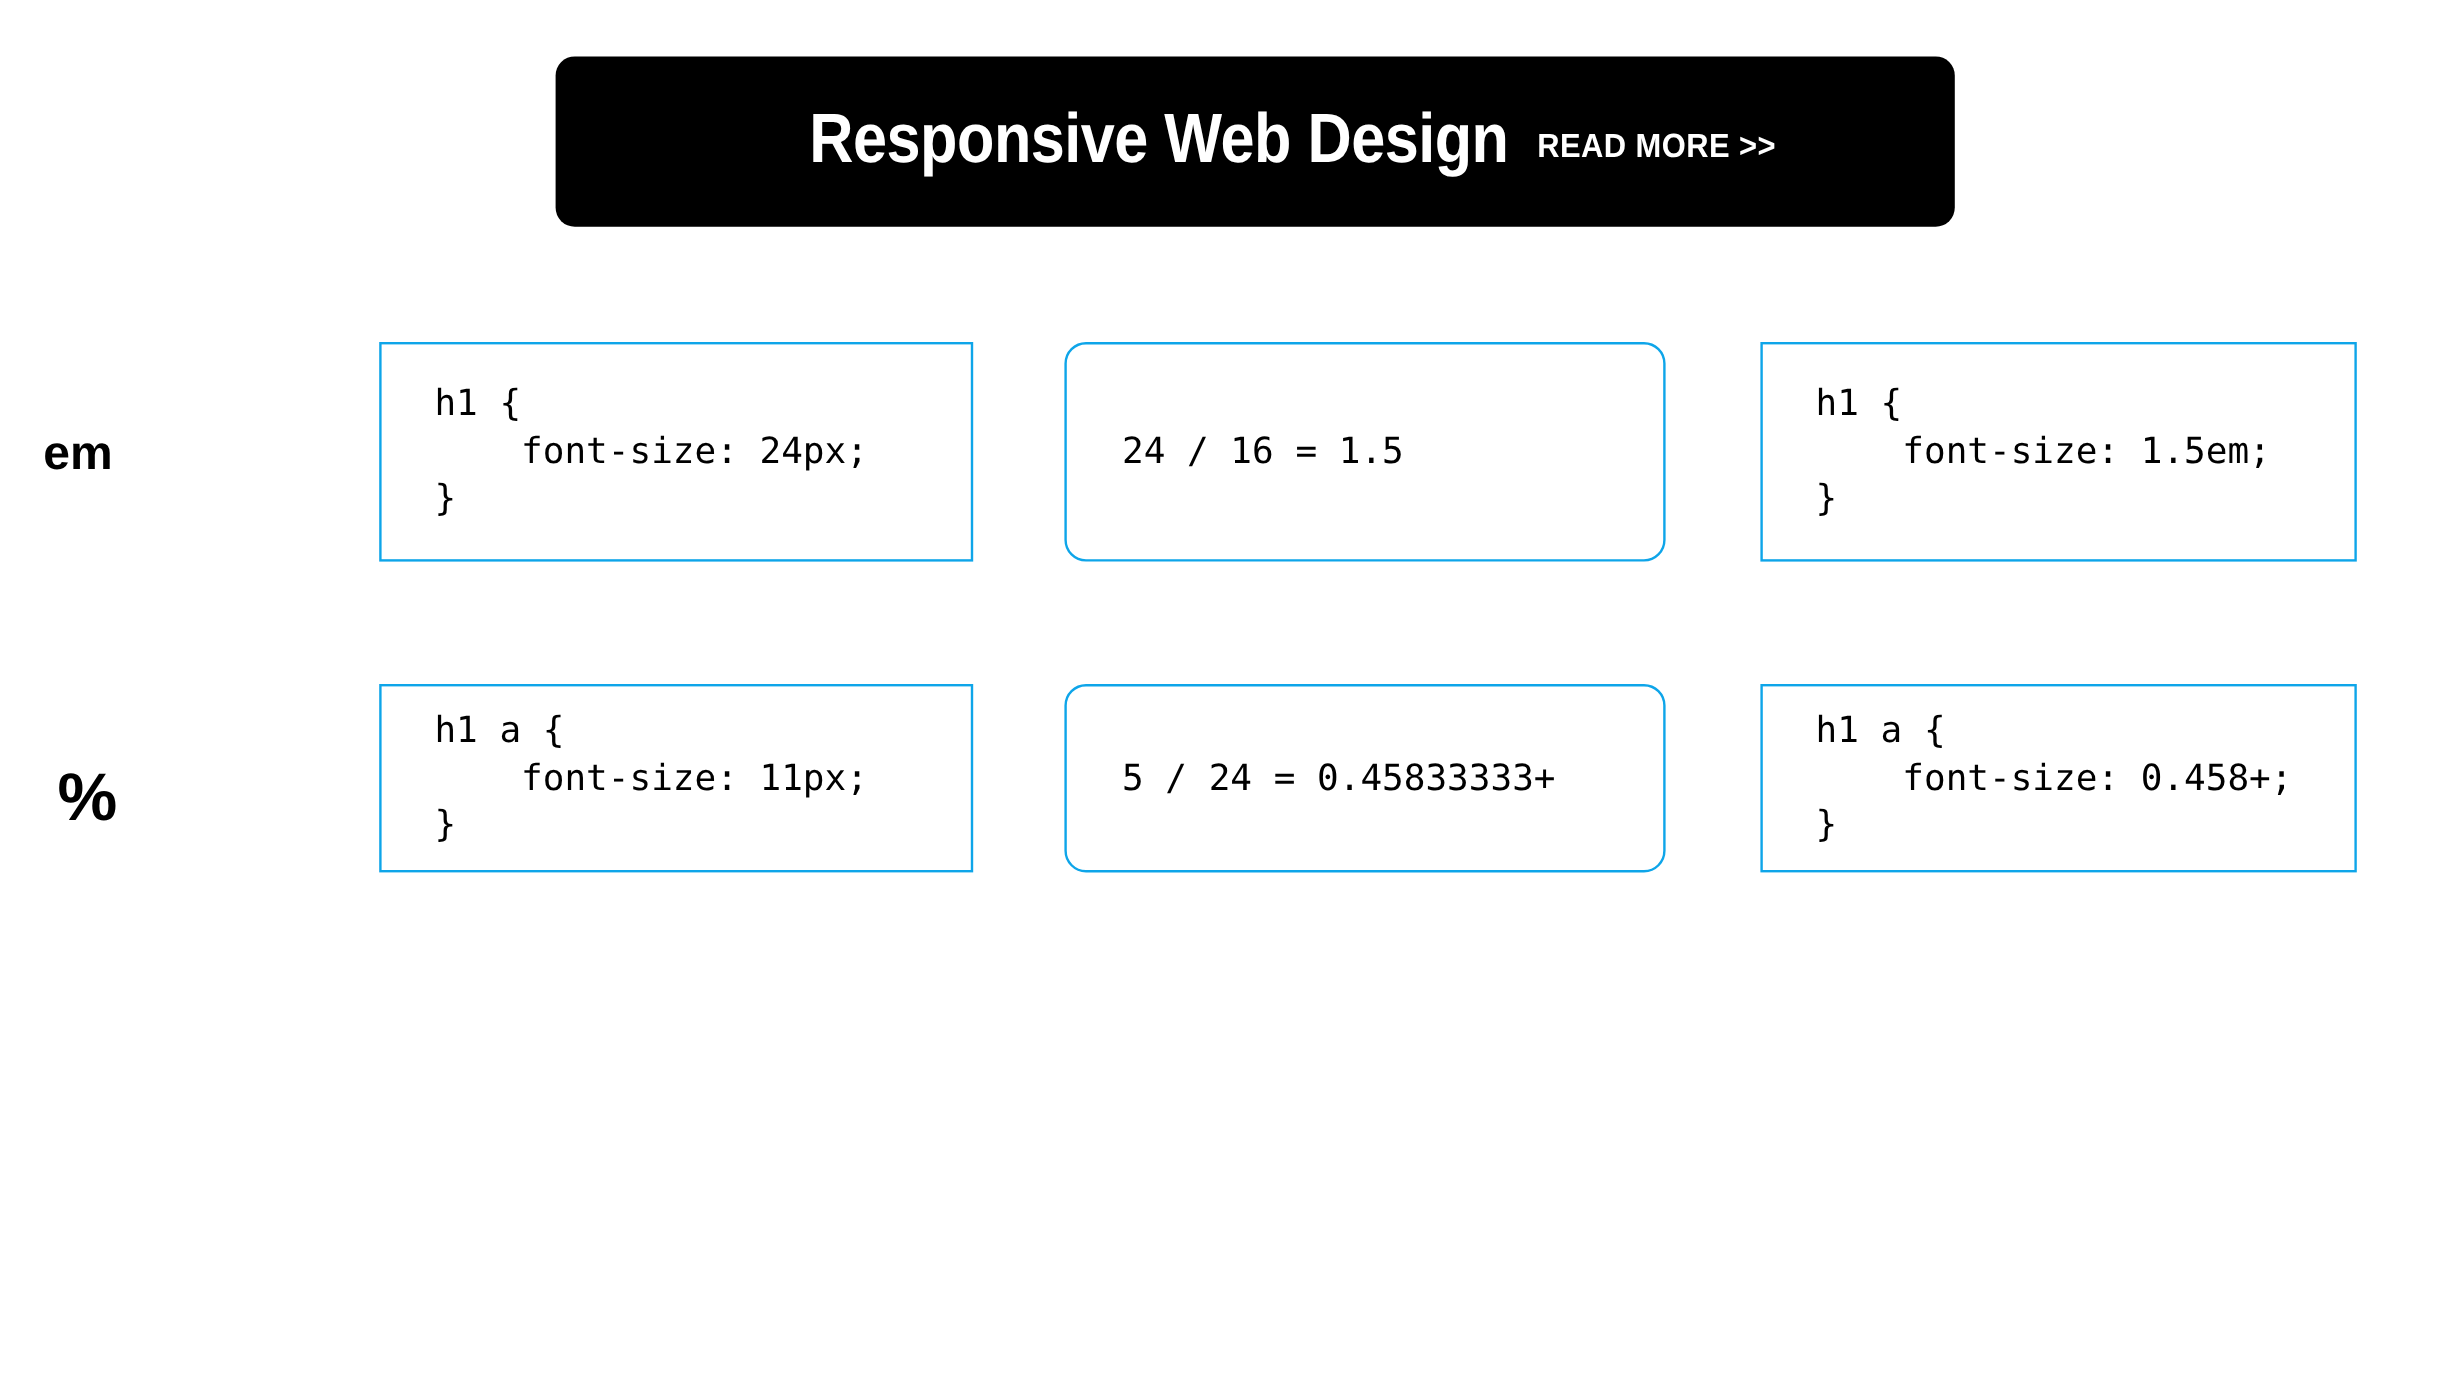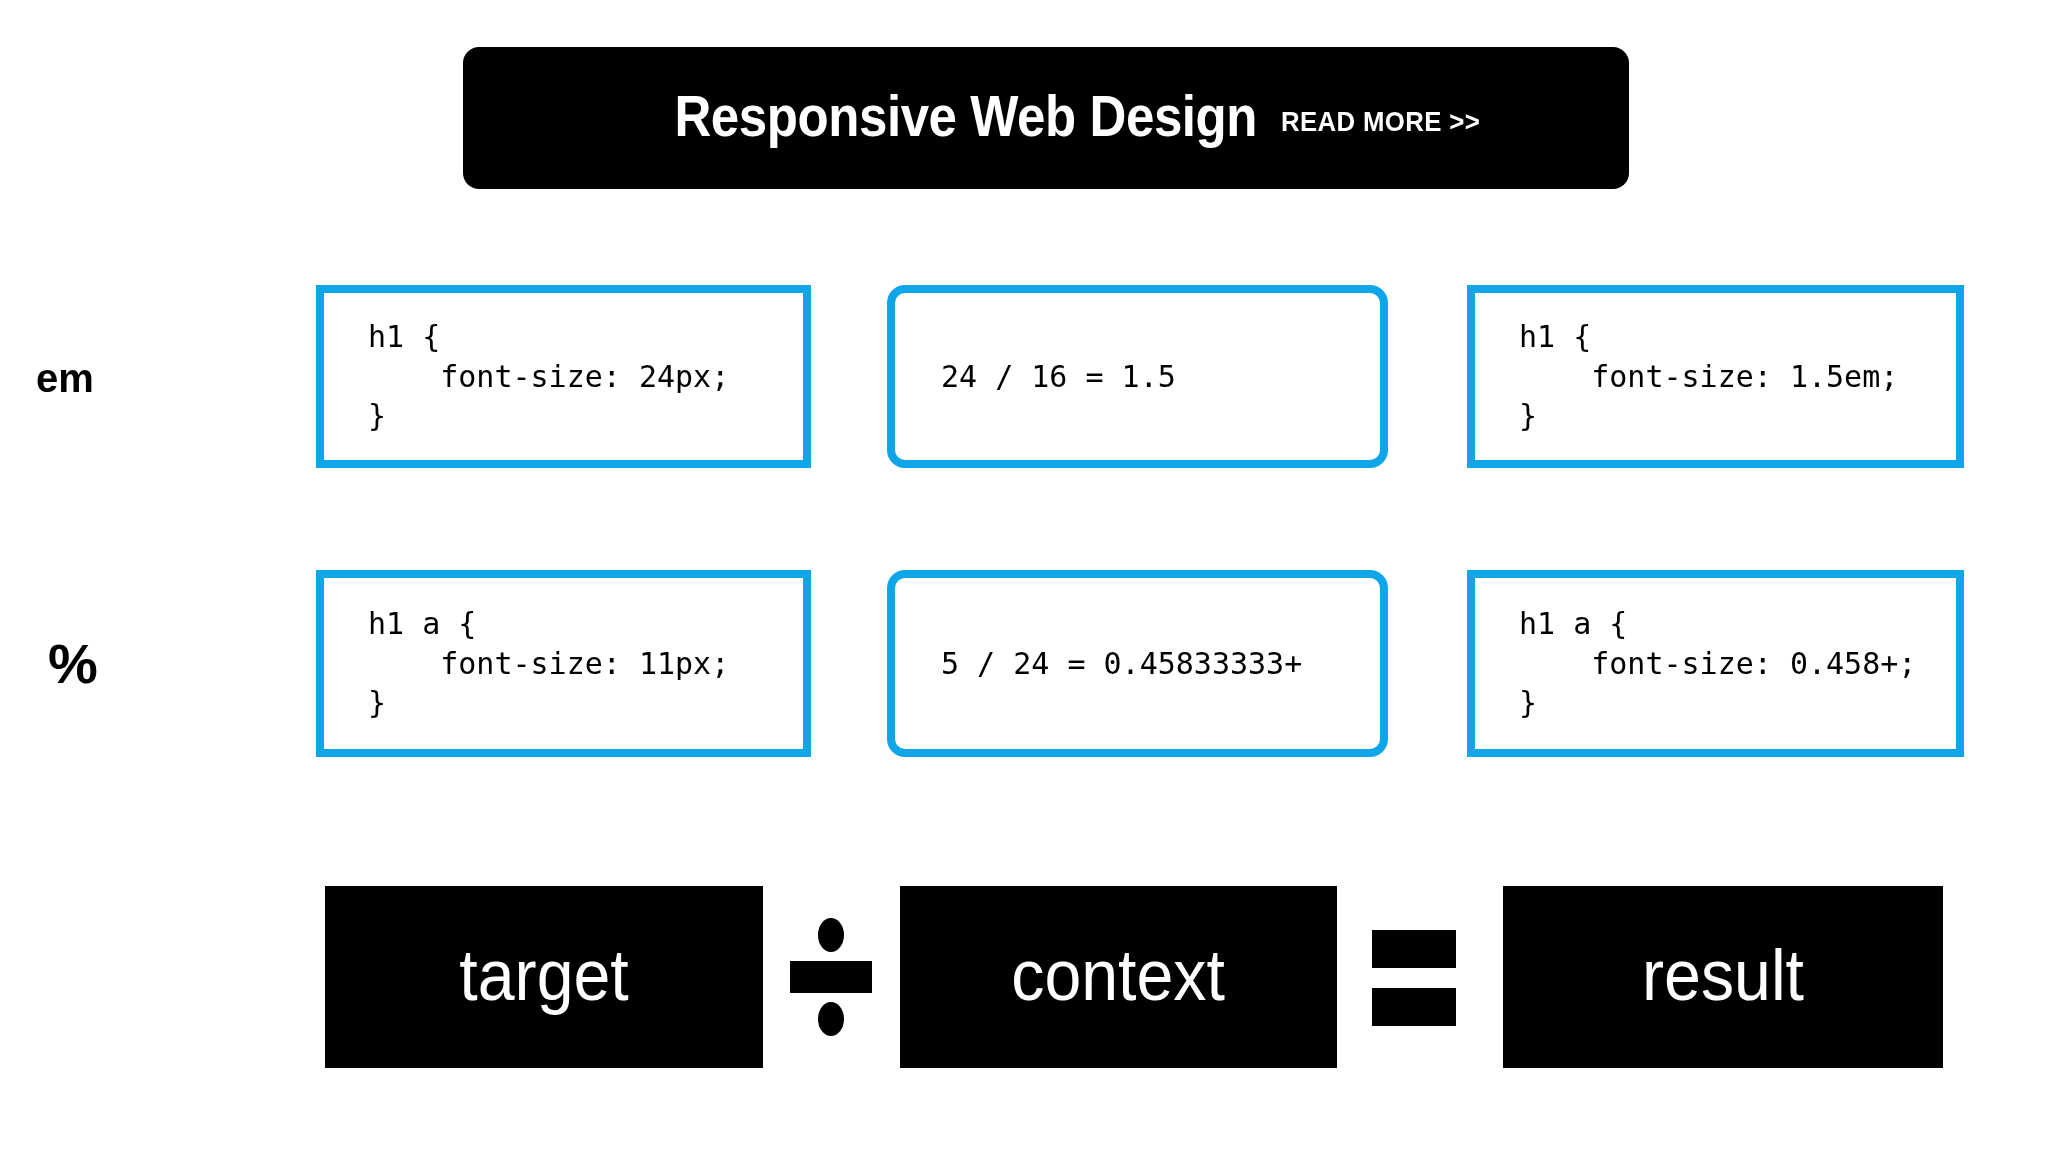--- a/index.html
+++ b/index.html
@@ -75,41 +75,41 @@
     font-size: 40px;
     line-height: 1;
   }
   .row-label.em  { top: 358px; }
   .row-label.pct { top: 636px; font-size: 56px; left: 48px; }
 
   
   .code-box {
     position: absolute;
     background: #ffffff;
-    border: 8px solid #0ea5e9;
+    border: 2px solid #0ea5e9;
     box-sizing: border-box;
     display: flex;
     align-items: center;
     overflow: hidden;
   }
   .code-box pre {
     margin: 0;
     padding: 0 0 0 44px;
     font-family: "DejaVu Sans Mono", "Liberation Mono", monospace;
     font-size: 30px;
     line-height: 1.32;
     color: #000000;
     white-space: pre;
     letter-spacing: 0px;
   }
   .code-box.center pre { padding-left: 46px; }
 
   
   .r1 { top: 285px; height: 183px; }
-  .r2 { top: 570px; height: 187px; }
+  .r2 { top: 570px; height: 157px; }
   .c1 { left: 316px; width: 495px; }
   .c2 { left: 887px; width: 501px; border-radius: 18px; }
   .c3 { left: 1467px; width: 497px; }
 
   
   .formula {
     position: absolute;
     left: 0;
     top: 886px;
     width: 2048px;
@@ -219,40 +219,14 @@
   </div>
   <div class="code-box center r2 c2">
     <pre>5 / 24 = 0.45833333+</pre>
   </div>
   <div class="code-box r2 c3">
     <pre>h1 a {
     font-size: 0.458+;
 }</pre>
   </div>
 
-  <div class="formula">
-
-    <div class="f-box f-target">
-      <span>target</span>
-    </div>
-
-    <div class="op-divide">
-      <div class="dot top"></div>
-      <div class="bar"></div>
-      <div class="dot bot"></div>
-    </div>
-
-    <div class="f-box f-context">
-      <span>context</span>
-    </div>
-
-    <div class="op-equals">
-      <div class="bar top"></div>
-      <div class="bar bot"></div>
-    </div>
-
-    <div class="f-box f-result">
-      <span>result</span>
-    </div>
-
-  </div>
 
 </div>
 
 </body></html>

